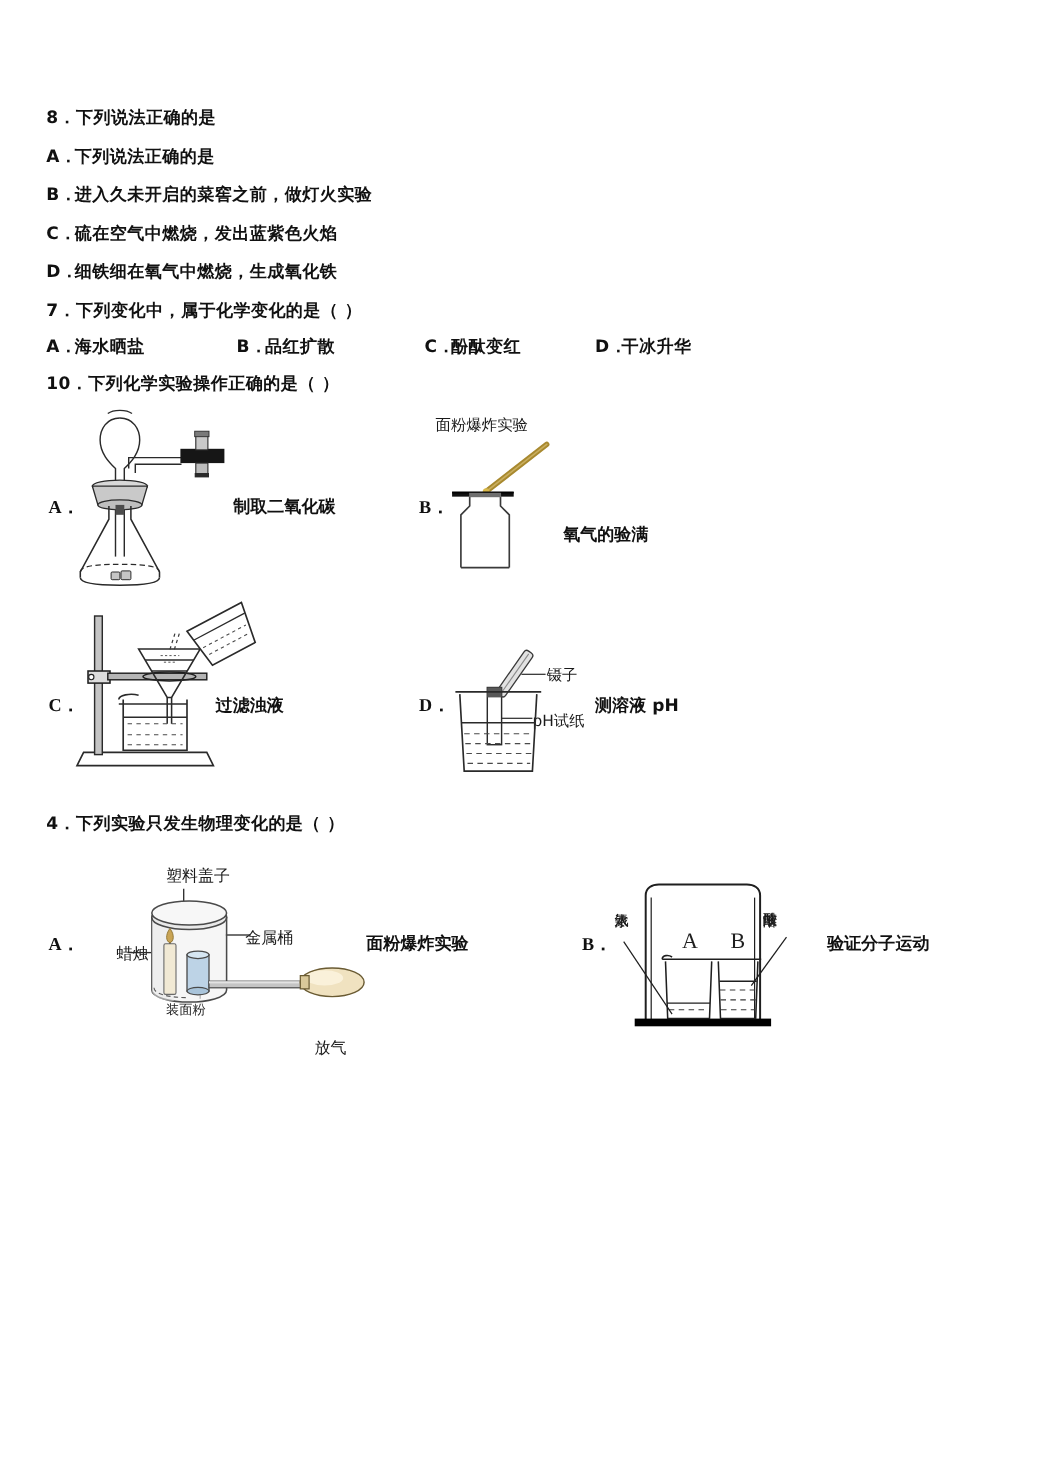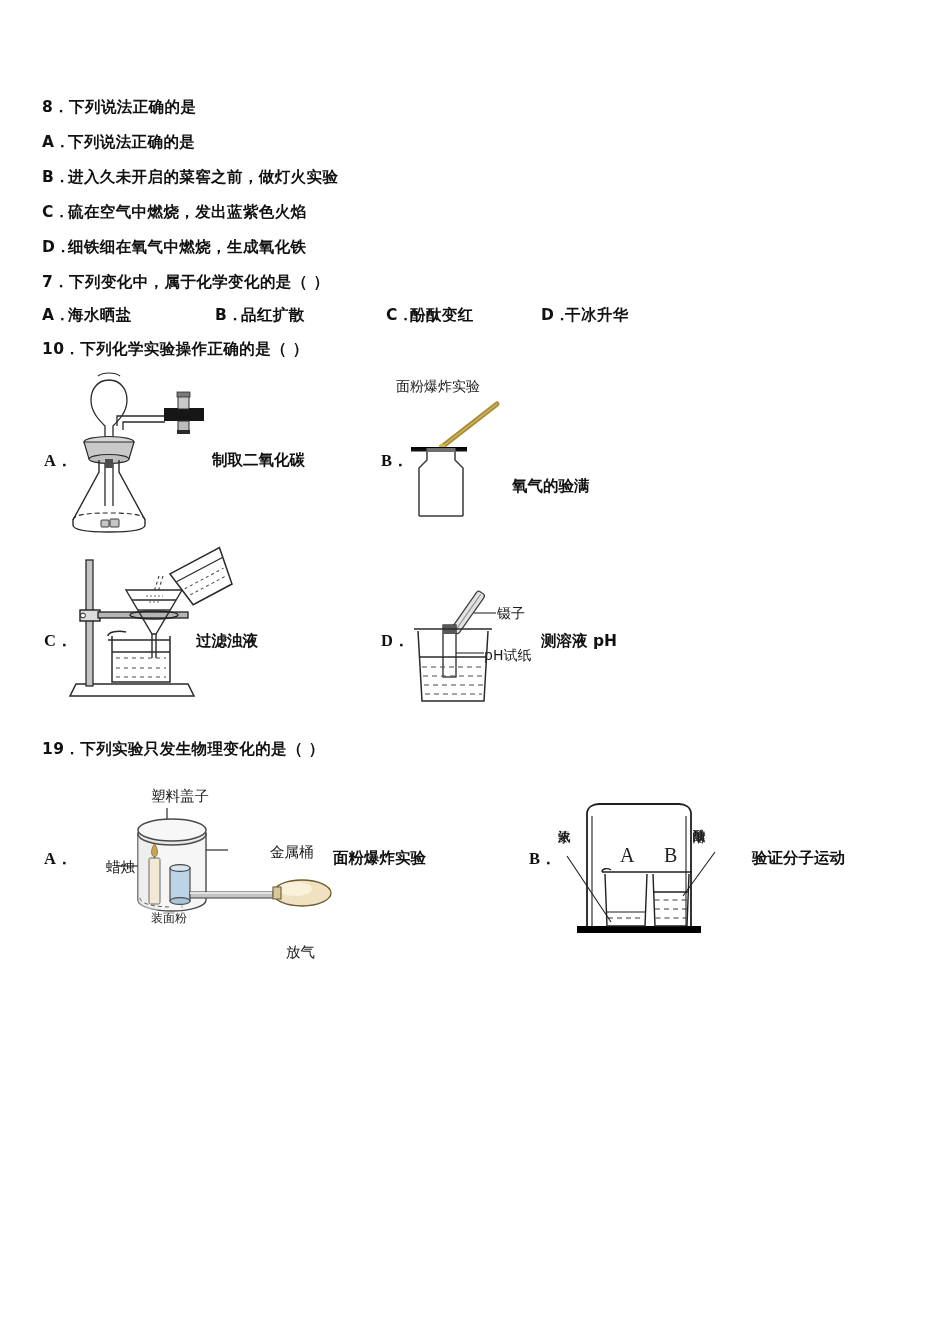--- a/index.html
+++ b/index.html
@@ -265,27 +265,27 @@
 
       <g stroke="#4a4a4a" stroke-width="1" stroke-dasharray="5,4">
         <line x1="14" y1="72" x2="77" y2="72"></line>
         <line x1="15" y1="81" x2="76" y2="81"></line>
         <line x1="16" y1="90" x2="75" y2="90"></line>
         <line x1="17" y1="99" x2="74" y2="99"></line>
       </g>
     </svg>
   </div>
 
-  <div class="qline cn" style="left:42px; top:742px;">19．下列实验只发生物理变化的是（  ）</div>
+  <div class="qline cn" style="left:42px; top:742px;">4．下列实验只发生物理变化的是（  ）</div>
 
   <div class="optletter" style="left:44px; top:848px;">A．</div>
   <div class="caption" style="left:333px; top:848px;">面粉爆炸实验</div>
 
   <div class="smalllabel" style="left:151px; top:787px; font-size:14.5px;">塑料盖子</div>
-  <div class="smalllabel" style="left:223px; top:843px; font-size:14.5px;margin-left:47px;">金属桶</div>
+  <div class="smalllabel" style="left:223px; top:843px; font-size:14.5px;">金属桶</div>
   <div class="smalllabel" style="left:74px; top:858px; font-size:14.5px;margin-left:32px;">蜡烛</div>
   <div class="smalllabel" style="left:151px; top:910px; font-size:12px;">装面粉</div>
   <div class="smalllabel" style="left:286px; top:902px; font-size:14.5px;margin-top:41px;">放气</div>
 
   <div class="abs" style="left:110px; top:800px;">
     <svg width="235" height="130" viewBox="0 0 235 130">
 
       <line x1="57" y1="8" x2="57" y2="28" stroke="#2a2a2a" stroke-width="1.2"></line>
       <line x1="95" y1="50" x2="118" y2="50" stroke="#2a2a2a" stroke-width="1.2"></line>
       <line x1="6" y1="66" x2="28" y2="66" stroke="#2a2a2a" stroke-width="1.2"></line>

